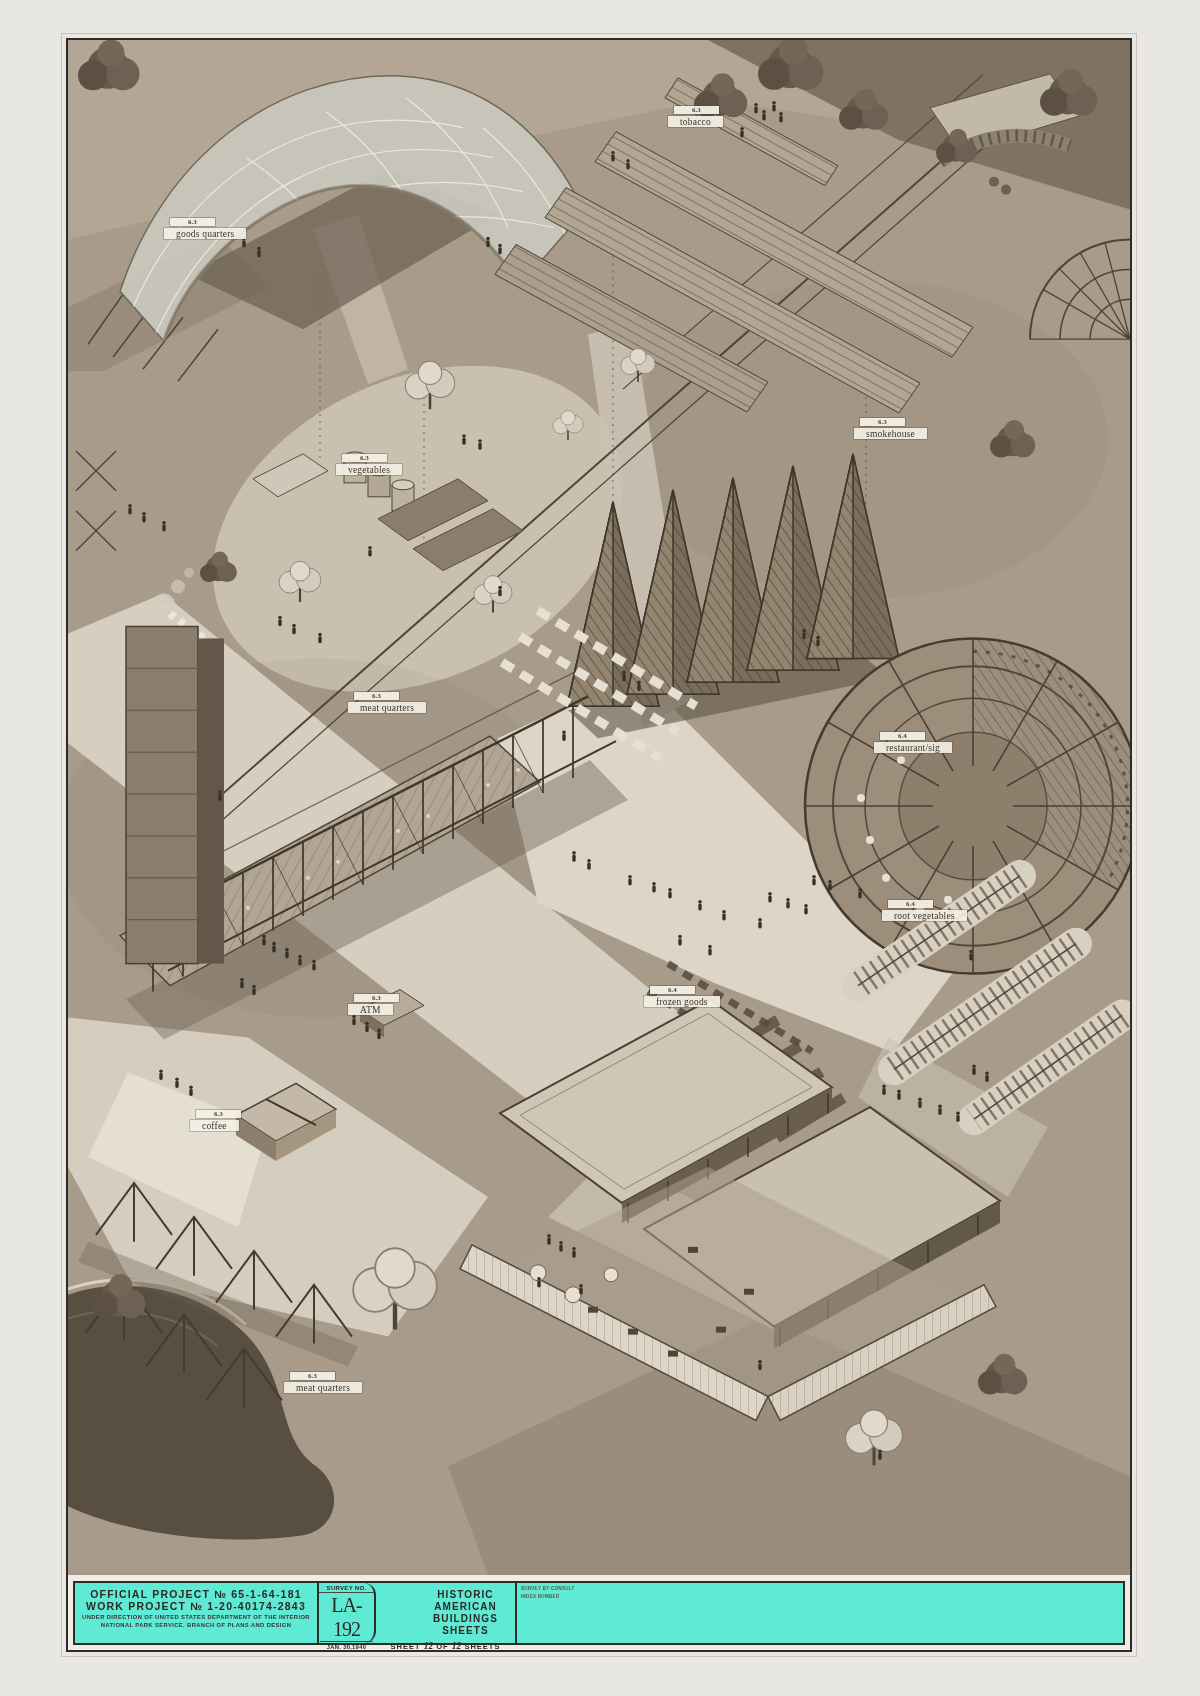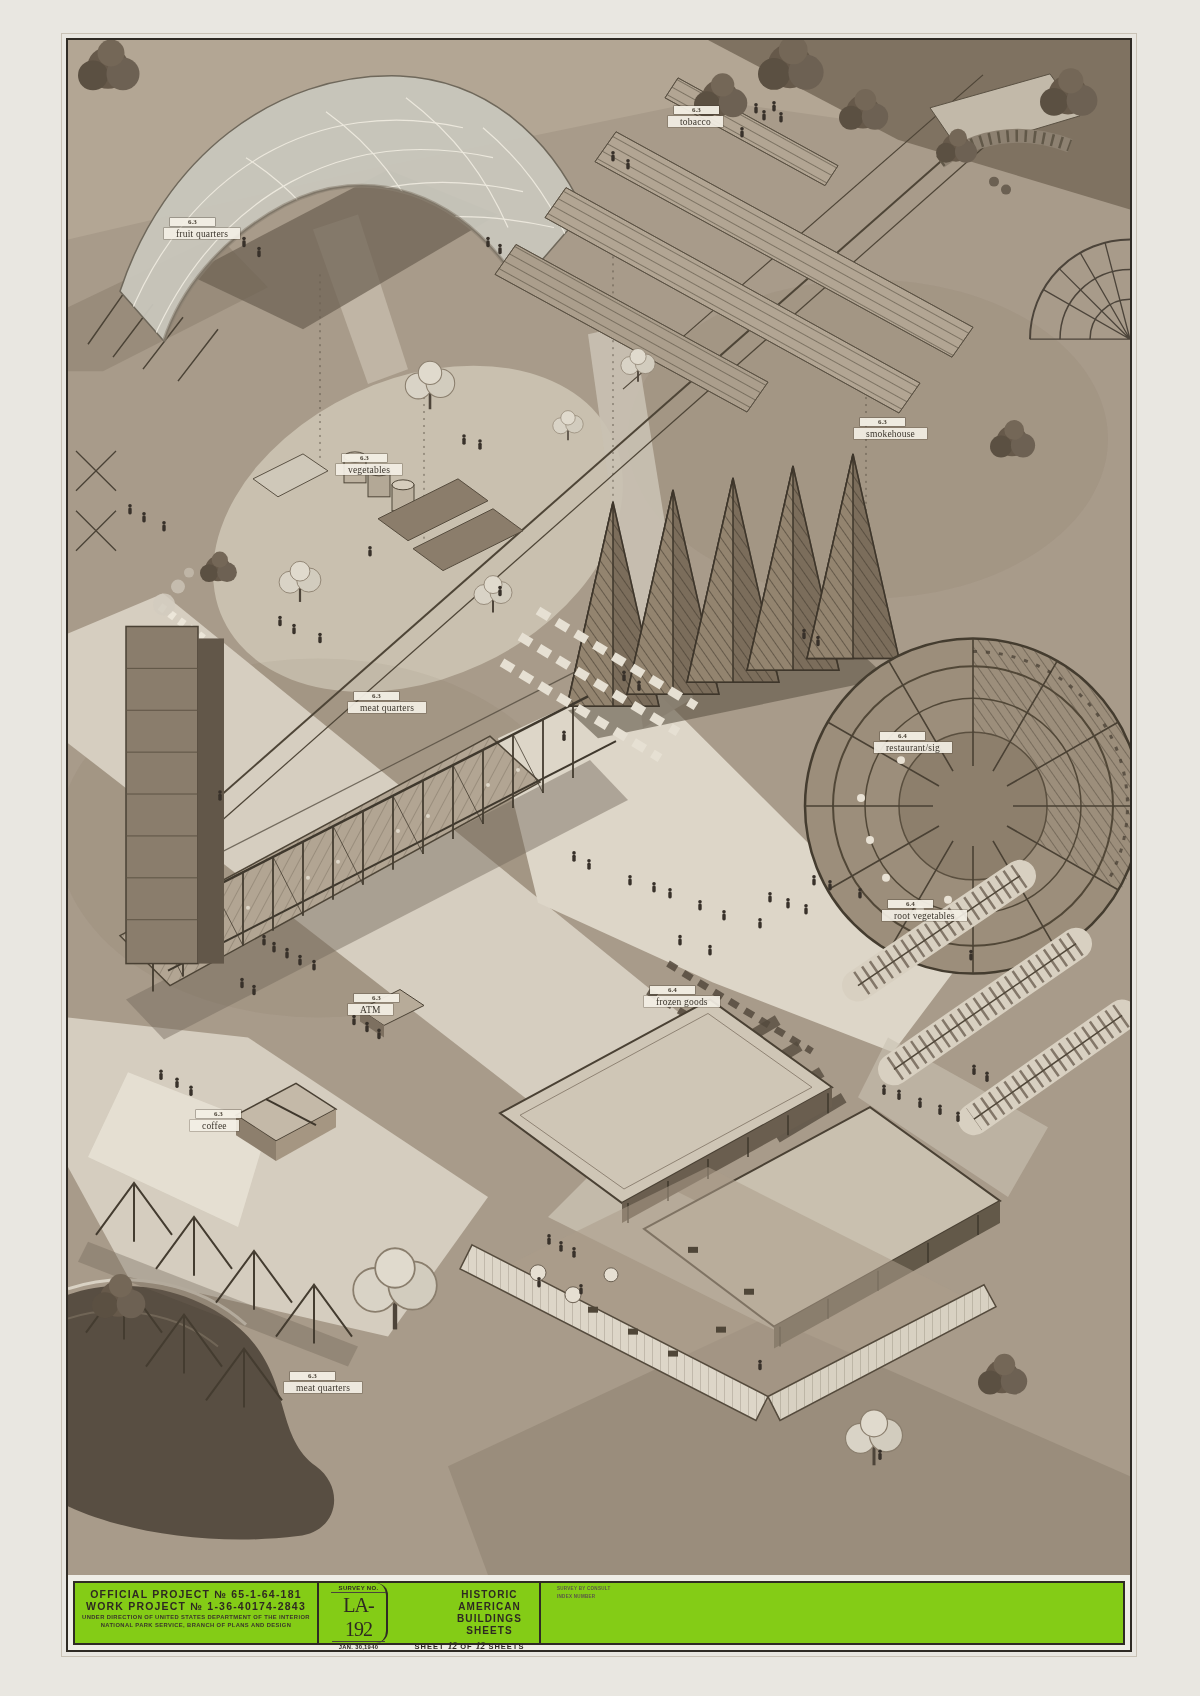--- a/index.html
+++ b/index.html
@@ -9,21 +9,21 @@
          background:#efede6;border:2px solid #2f2b24;outline:1px solid #c9c2b5;outline-offset:4px;
          display:flex;flex-direction:column;}
   .drawing{position:relative;flex:1;overflow:hidden;background:#aca08f;box-shadow:inset 0 0 70px rgba(60,50,38,.28);}
   .scene{position:absolute;inset:0;width:100%;height:100%;display:block;}
   .labels{position:absolute;inset:0;}
   .chip{position:absolute;display:flex;flex-direction:column;align-items:flex-start;gap:2px;}
   .chip .tag{font:700 7px "Liberation Serif",serif;background:rgba(243,239,229,.95);color:#463e32;
              padding:0 18px;box-shadow:0 0 0 .6px rgba(70,60,45,.55);margin-left:6px;}
   .chip .txt{font:9.5px "Liberation Serif",serif;background:rgba(243,239,229,.92);color:#3a342b;
              padding:.5px 12px;box-shadow:0 0 0 .6px rgba(70,60,45,.45);letter-spacing:.2px;white-space:nowrap;}
-  .titleblock{height:60px;margin:6px 5px 5px;border:2px solid #2f2b24;background:#84cc16;display:flex;box-sizing:content-box;gap:12px;}
+  .titleblock{height:60px;margin:6px 5px 5px;border:2px solid #2f2b24;background:#5eead4;display:flex;box-sizing:content-box;}
   .cell{border-right:2px solid #2f2b24;position:relative;box-sizing:border-box;color:#2e2922;}
   .cell:last-child{border-right:none;}
   .cell-a{width:244px;text-align:center;padding-top:5px;}
   .proj-line{font:700 10.5px "Liberation Sans",sans-serif;letter-spacing:1.2px;line-height:12px;}
   .proj-sub{font:700 5.8px "Liberation Sans",sans-serif;letter-spacing:.4px;color:#3a352c;margin-top:1.5px;line-height:6.5px;}
   .cell-b{flex:1;}
   .structure-name{position:absolute;left:18px;top:50%;transform:translateY(-50%);
                   font:22px "Liberation Serif",serif;color:#2c2620;letter-spacing:.5px;}
   .nos-label{position:absolute;top:3px;left:252px;font:700 6px "Liberation Sans",sans-serif;letter-spacing:.7px;}
   .stamp{position:absolute;left:236px;top:11px;opacity:.75;}
@@ -427,21 +427,21 @@
             <use href="#fig" transform="translate(496,701)"></use>
             <use href="#fig" transform="translate(903,921)"></use>
             <use href="#fig" transform="translate(545,120)"></use>
             <use href="#fig" transform="translate(560,128)"></use>
           </g>
    </svg>
 
    <div class="labels">
           <div class="chip" style="left: 96px; top: 178px;">
             <span class="tag">6.3</span>
-            <span class="txt">fruit quarters</span>
+            <span class="txt">goods quarters</span>
           </div>
           <div class="chip" style="left: 600px; top: 66px;">
             <span class="tag">6.3</span>
             <span class="txt">tobacco</span>
           </div>
           <div class="chip" style="left: 268px; top: 414px;">
             <span class="tag">6.3</span>
             <span class="txt">vegetables</span>
           </div>
           <div class="chip" style="left: 786px; top: 378px;">
@@ -475,21 +475,21 @@
           <div class="chip" style="left: 216px; top: 1332px;">
             <span class="tag">6.3</span>
             <span class="txt">meat quarters</span>
           </div>
         </div>
   </div>
 
   <div class="titleblock">
     <div class="cell cell-a">
       <div class="proj-line">OFFICIAL PROJECT № 65-1-64-181</div>
-      <div class="proj-line">WORK PROJECT № 1-36-40174-2843</div>
+      <div class="proj-line">WORK PROJECT № 1-20-40174-2843</div>
       <div class="proj-sub">UNDER DIRECTION OF UNITED STATES DEPARTMENT OF THE INTERIOR</div>
       <div class="proj-sub">NATIONAL PARK SERVICE, BRANCH OF PLANS AND DESIGN</div>
     </div>
     <div class="cell cell-c">
       <div class="tiny">SURVEY NO.</div>
       <div class="survey-no">LA-192</div>
       <div class="survey-date">JAN. 30,1940</div>
     </div>
     <div class="cell cell-d">
       <div class="habs">HISTORIC AMERICAN</div>

